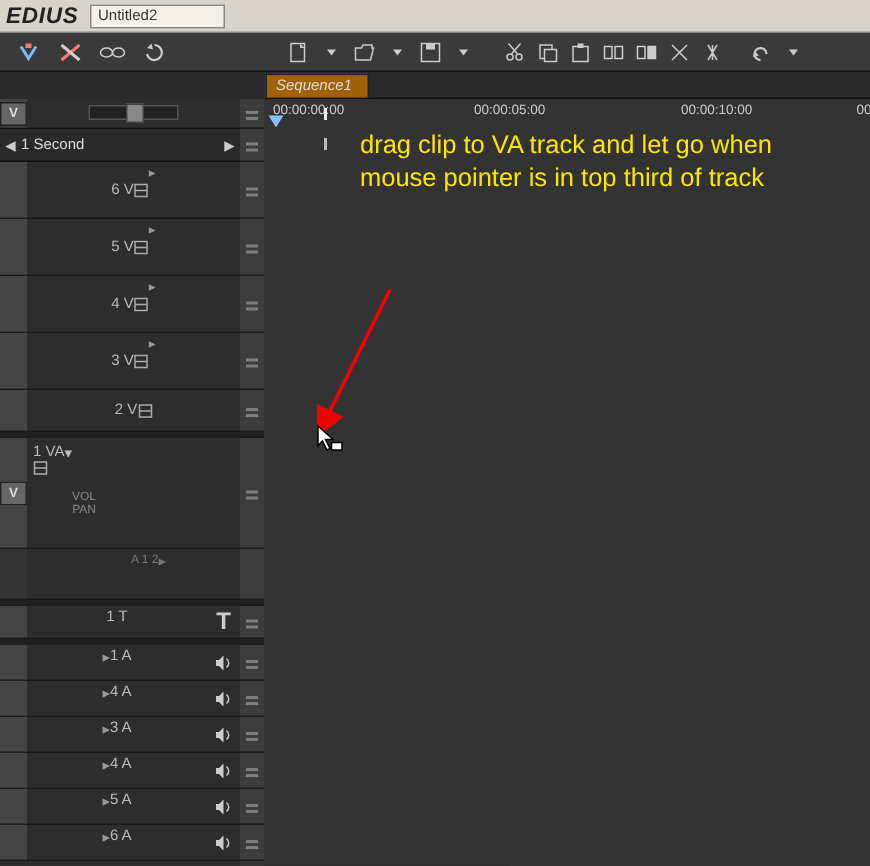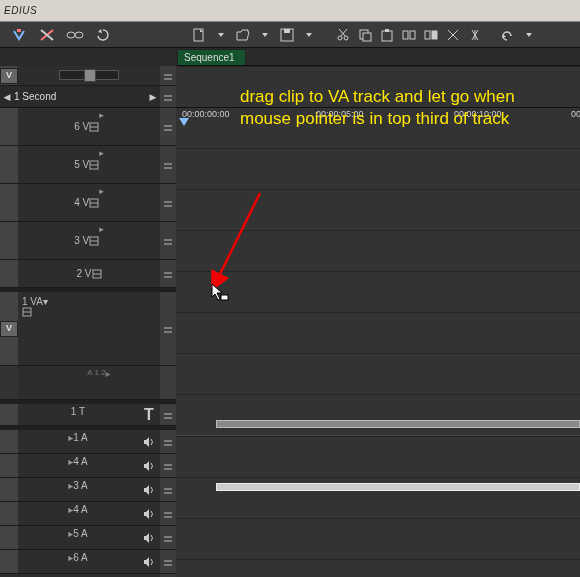--- a/index.html
+++ b/index.html
@@ -1,32 +1,32 @@
 <!DOCTYPE html>
 <html><head>
 <meta charset="utf-8">
 <style>
   * { box-sizing: border-box; margin: 0; padding: 0; font-family: sans-serif; }
   body { background: #2a2a2a; width: 580px; height: 577px; overflow: hidden; position: relative; }
   
   
   .titlebar { height: 22px; background: #d8d4cc; display: flex; align-items: center; padding-left: 4px; border-bottom: 1px solid #888; }
-  .titlebar .logo { font-weight: normal; font-style: italic; font-size: 10px; color: #222; letter-spacing: 0.5px; margin-right: 8px; }
+  .titlebar .logo { font-weight: bold; font-style: italic; font-size: 15px; color: #222; letter-spacing: 0.5px; margin-right: 8px; }
   .titlebar .title-field { width: 90px; height: 16px; background: #f4f0e8; border: 1px solid #888; font-size: 10px; padding: 1px 4px; color: #333; }
 
   
   .tool-strip { height: 26px; background: #3a3a3a; display: flex; border-bottom: 1px solid #111; }
   .tool-strip .left { width: 160px; display: flex; align-items: center; gap: 10px; padding-left: 10px; }
   .tool-strip .right { flex: 1; display: flex; align-items: center; gap: 4px; padding-left: 30px; }
   .tool-ic { width: 18px; height: 18px; display: flex; align-items: center; justify-content: center; cursor: pointer; }
   .tool-ic svg { display: block; }
 
   
   .seqtabs { height: 18px; background: #2a2a2a; display: flex; margin-left: 177px; border-bottom:1px solid #111; }
-  .seqtab { background: #14532d; color: #ddd; font-size: 10px; padding: 2px 10px 2px 6px; border: 1px solid #222; border-bottom:none; margin-top:1px;}
+  .seqtab { background: #a16207; color: #ddd; font-size: 10px; padding: 2px 10px 2px 6px; border: 1px solid #222; border-bottom:none; margin-top:1px;font-style:italic;}
 
   
   .main { position: absolute; top: 66px; left: 0; right: 0; bottom: 0; display: flex; }
   .trackpanel { width: 160px; background: #2d2d2d; border-right:0px solid #111; }
   .lockcol { width: 16px; background: #383838; }
   .timeline { flex: 1; background: #333; position: relative; overflow:hidden; }
 
   
   .trow { display:flex; border-bottom: 1px solid #1a1a1a; }
   .trow .vmute { width: 18px; background:#444; display:flex; align-items:center; justify-content:center; }
@@ -67,21 +67,21 @@
   
   .atrack{ height:24px;}
   .spk svg{display:block;}
 
   
   .lockcol{display:flex; flex-direction:column;}
   .lk{ border-bottom:1px solid #1a1a1a; background:#3d3d3d; display:flex; align-items:center; justify-content:center;}
   .lk svg{display:block;opacity:.7;}
 
   
-  .tcol { display:flex; flex-direction:column; height:100%;gap:40px;}
+  .tcol { display:flex; flex-direction:row; height:100%;}
   .tl-ruler{ height:22px; background:#262626; border-bottom:1px solid #111; position:relative;}
   .tl-ruler .tick{position:absolute;top:2px;color:#ccc;font-size:9px;}
   .tl-ruler .marker{position:absolute;top:11px;left:3px;width:0;height:0;border-left:5px solid transparent;border-right:5px solid transparent;border-top:8px solid #88c0ff;}
   .tl-row{ border-bottom:1px solid #252525; background:#363636; position:relative;}
   .tl-row.alt{background:#3a3a3a;}
   .tl-row.sub{border-top:1px solid #444;}
   .clip{ position:absolute; left:40px; right:0; top:10px; height:8px; background:#888; border:1px solid #bbb;}
   .clip2{ position:absolute; left:40px; right:0; top:6px; height:8px; background:#ccc; border:1px solid #eee;}
 
   
@@ -89,20 +89,21 @@
   .arrow-svg{position:absolute; left:200px; top:188px; pointer-events:none;}
 
   
   .mcursor{position:absolute; left:211px; top:283px;}
 </style>
 </head>
 <body>
 
 <div class="titlebar">
   <span class="logo">EDIUS</span>
+  <input class="title-field" value="Untitled2" style="">
 </div>
 
 <div class="tool-strip">
   <div class="left">
     <span class="tool-ic">
       <svg width="16" height="14">
           <path d="M3 3 L8 11 L13 3" stroke="#7ab8ff" stroke-width="2" fill="none"></path>
           <rect x="6" y="1" width="4" height="3" fill="#f77"></rect>
         </svg>
     </span>
@@ -321,20 +322,21 @@
     <div class="trow va">
       <div class="vmute">
           <div class="vbadge">V</div>
         </div>
       <div class="body">
         <div class="name"><span>1 VA</span><span class="clip-ic"><svg width="10" height="10">
                 <rect x="1" y="1" width="8" height="8" stroke="#aaa" fill="none"></rect>
                 <line x1="1" y1="5" x2="9" y2="5" stroke="#aaa"></line>
               </svg></span></div>
         <div class="exp">▾</div>
+        <div class="sub"><span>VOL</span><br><span>PAN</span></div>
       </div>
     </div>
 
     <div class="trow asub">
       <div class="vmute"></div>
       <div class="body">
           <span style="font-size:8px">A 1 2</span>
           <div class="exp">▸</div>
         </div>
     </div>

